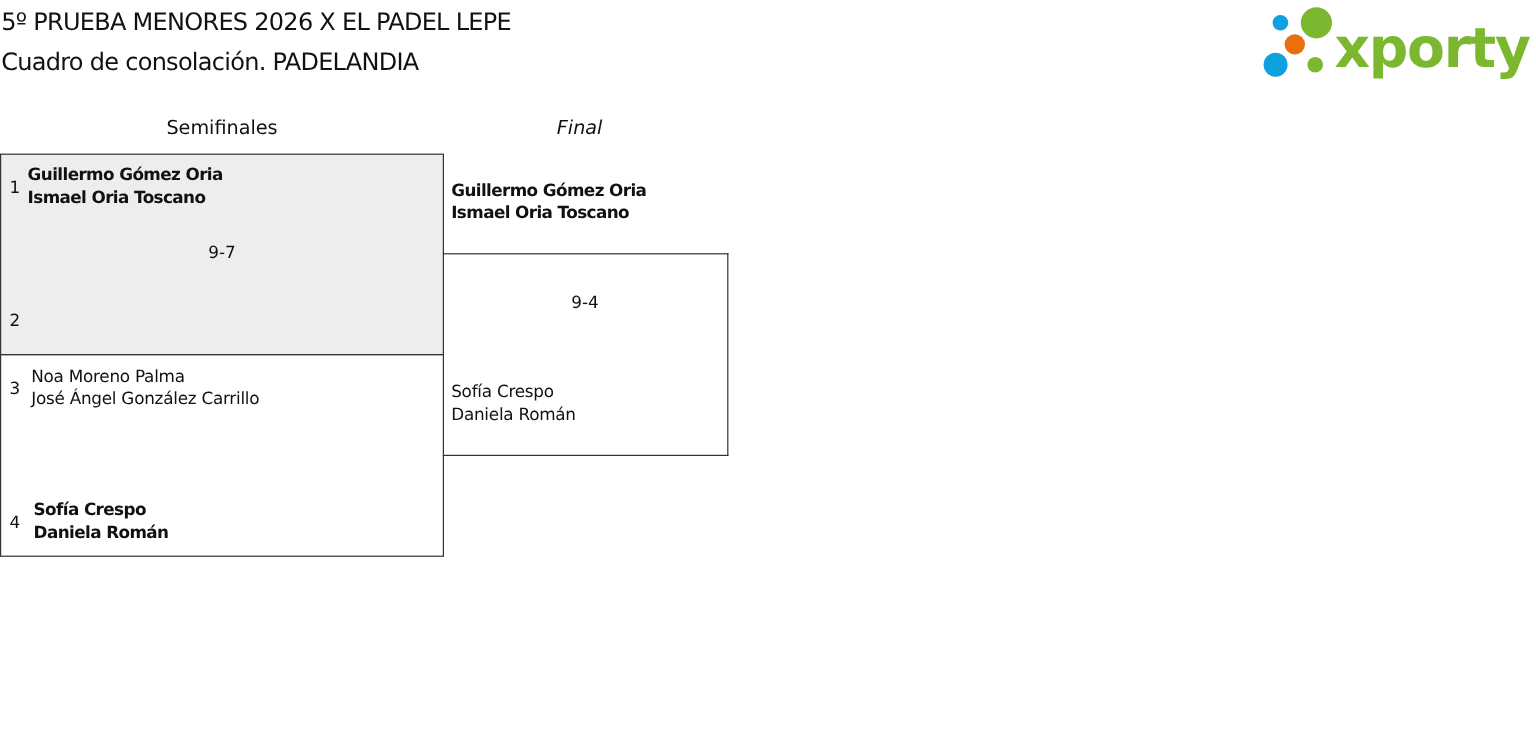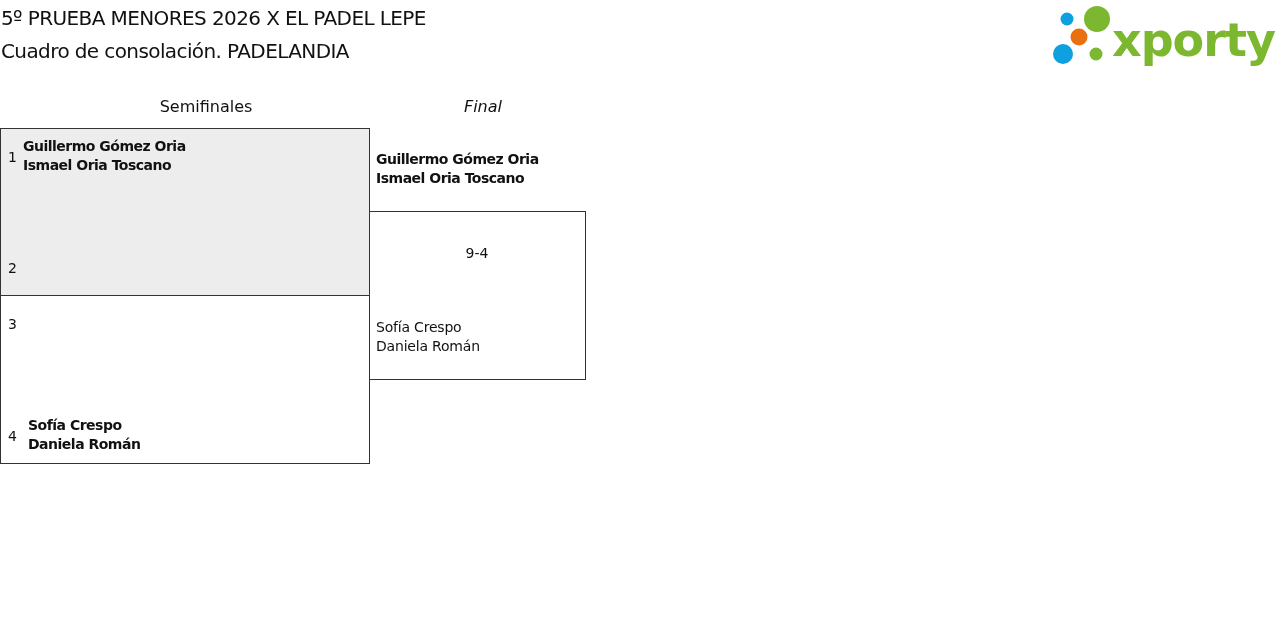--- a/index.html
+++ b/index.html
@@ -8,54 +8,59 @@
   .title { position: absolute; left: 1px; top: 2px; font-size: 20px; line-height: 33px;
            letter-spacing: -0.6px; font-weight: 500; white-space: nowrap; }
   .logo { position: absolute; left: 1052px; top: 4px; width: 224px; height: 62px; }
   .round-header { position: absolute; top: 96px; font-size: 16px; line-height: 22px; text-align: center; font-weight: 500; }
   .match { position: absolute; border: 1px solid #333333; box-sizing: border-box; }
   .match.played { background: #ededed; }
   .seed { position: absolute; font-size: 14px; }
   .team { position: absolute; font-size: 14px; line-height: 19px; white-space: nowrap; letter-spacing: -0.2px; }
   .team.winner { font-weight: bold; letter-spacing: -0.5px; }
   .score { position: absolute; font-size: 14px; text-align: center; width: 100%; }
-  .final-box { position: absolute; left: 369px; top: 211px; width: 217px; height: 169px;
+  .final-box { position: absolute; left: 369px; top: 211px; width: 238px; height: 169px;
                border: 1px solid #333333; border-left: none; box-sizing: border-box; }
 </style>
 </head>
 <body>
 
 <div class="title">
   <div>5º PRUEBA MENORES 2026 X EL PADEL LEPE</div>
   <div>Cuadro de consolación. PADELANDIA</div>
 </div>
 
 <svg class="logo" viewBox="0 0 224 62">
   <circle cx="45" cy="15" r="13" fill="#7cb82f"></circle>
   <circle cx="15" cy="15" r="6.5" fill="#0fa0e0"></circle>
   <circle cx="27" cy="33" r="8.5" fill="#e8700f"></circle>
   <circle cx="11" cy="50" r="10" fill="#0fa0e0"></circle>
   <circle cx="44" cy="50" r="6.5" fill="#7cb82f"></circle>
   <text x="60" y="52" fill="#7cb82f" font-family="DejaVu Sans, sans-serif" font-weight="bold" font-size="46" letter-spacing="-1">xporty</text>
 </svg>
 
-<div class="round-header" style="left:0; width:370px;padding-left:21px;">Semifinales</div>
+<div class="round-header" style="left:0; width:370px;">Semifinales</div>
 <div class="round-header" style="left:370px; width:226px;font-style:italic;">Final</div>
 
 <div class="match played" style="left:0; top:128px; width:370px; height:168px;">
   <span class="seed" style="left:7px; top:20px;">1</span>
   <div class="team winner" style="left:22px; top:8px;">
     <div>Guillermo Gómez Oria</div>
     <div>Ismael Oria Toscano</div>
   </div>
+  <div class="score" style="left:0; top:74px;">9-7</div>
   <span class="seed" style="left:7px; top:131px;">2</span>
 </div>
 
 <div class="match" style="left:0; top:295px; width:370px; height:169px;">
   <span class="seed" style="left:7px; top:20px;">3</span>
+  <div class="team" style="left:25px; top:9px;">
+    <div>Noa Moreno Palma</div>
+    <div>José Ángel González Carrillo</div>
+  </div>
   <span class="seed" style="left:7px; top:132px;">4</span>
   <div class="team winner" style="left:27px; top:120px;">
     <div>Sofía Crespo</div>
     <div>Daniela Román</div>
   </div>
 </div>
 
 <div class="team winner" style="left:376px; top:150px;">
   <div>Guillermo Gómez Oria</div>
   <div>Ismael Oria Toscano</div>

